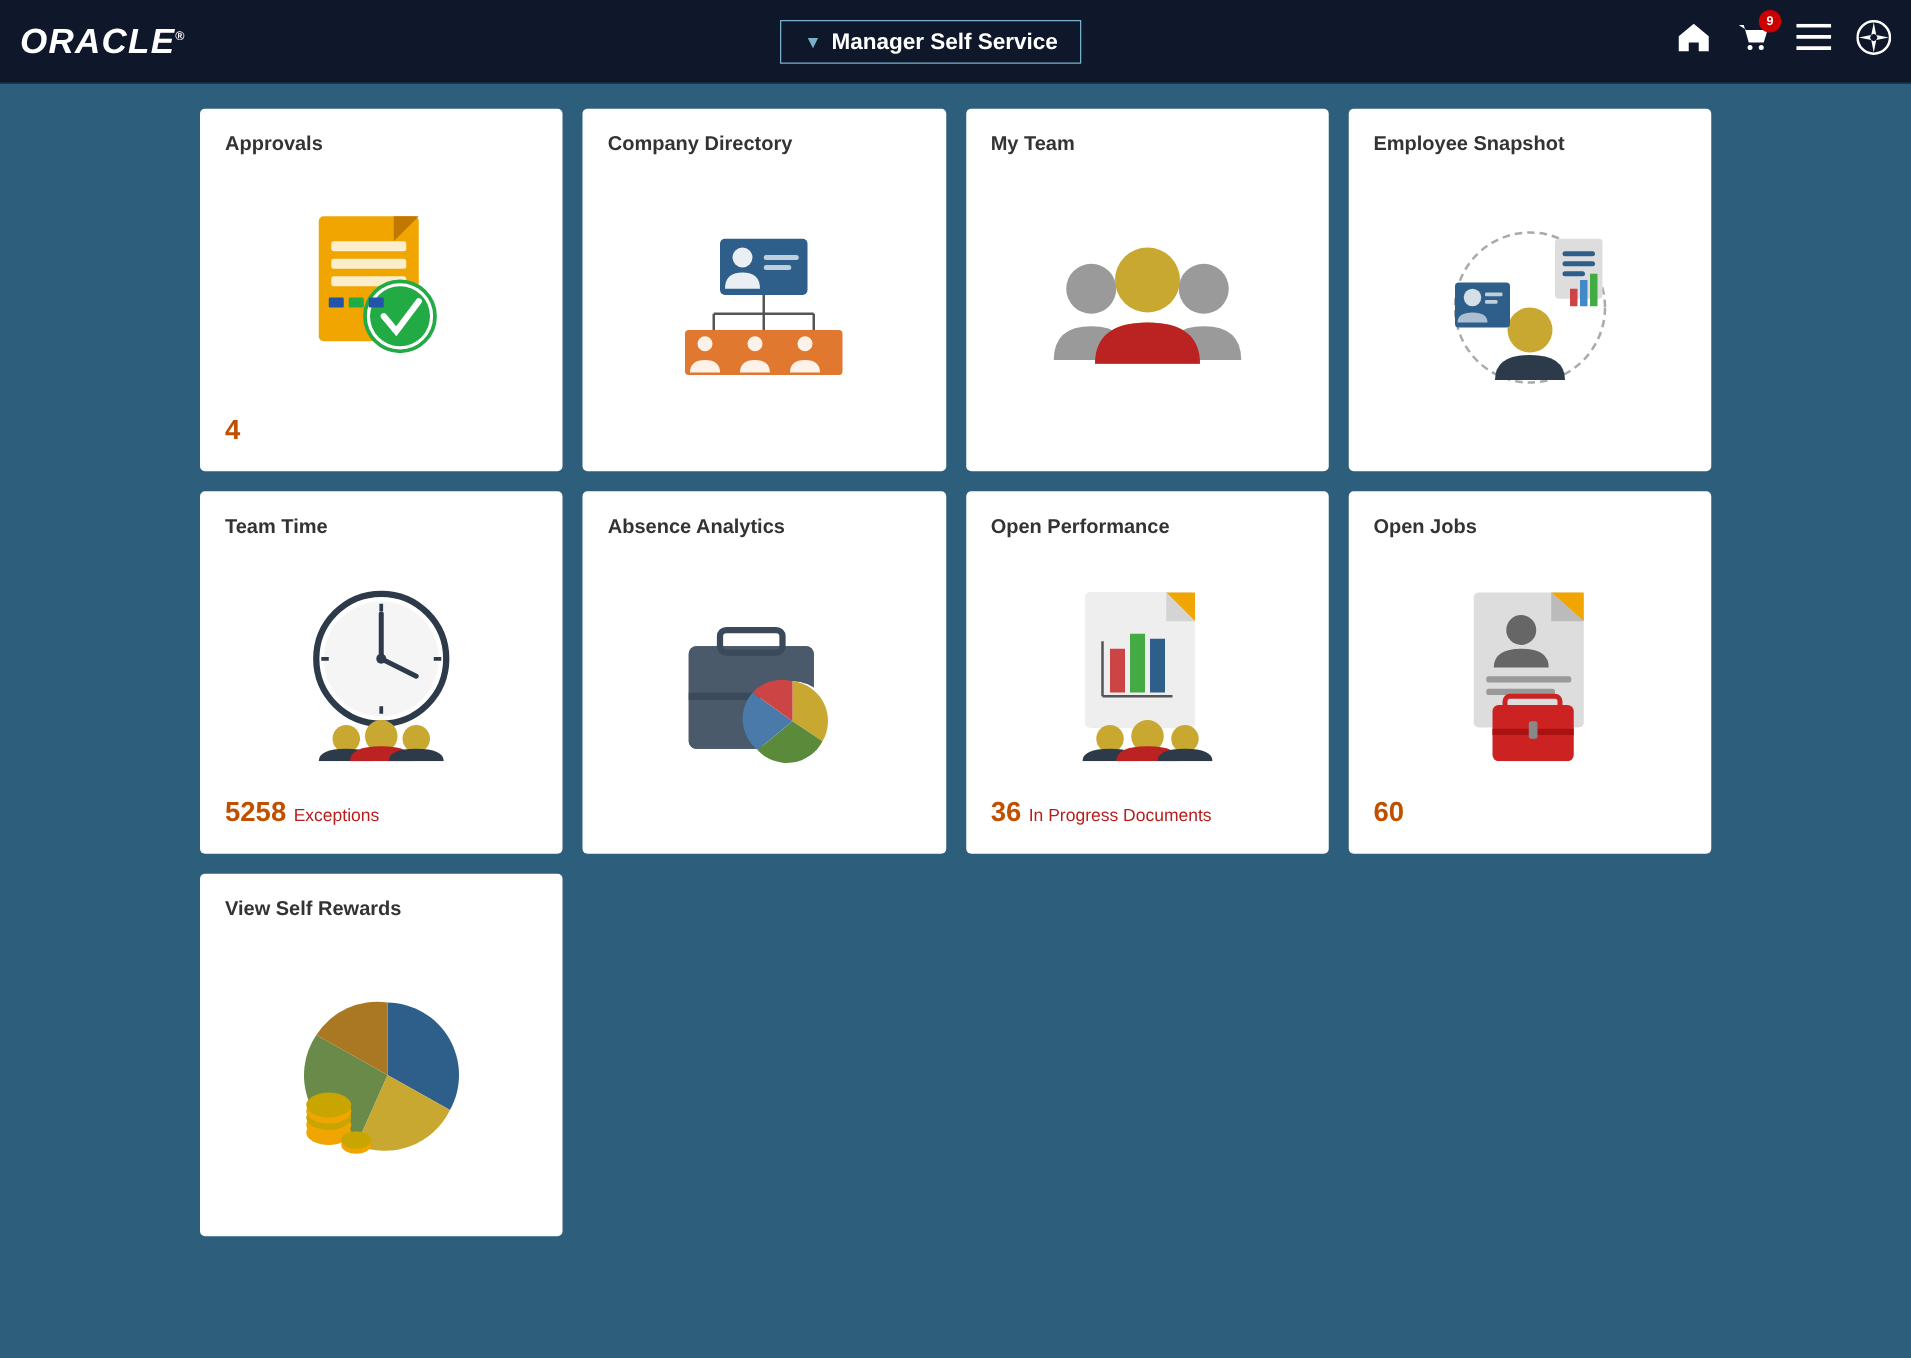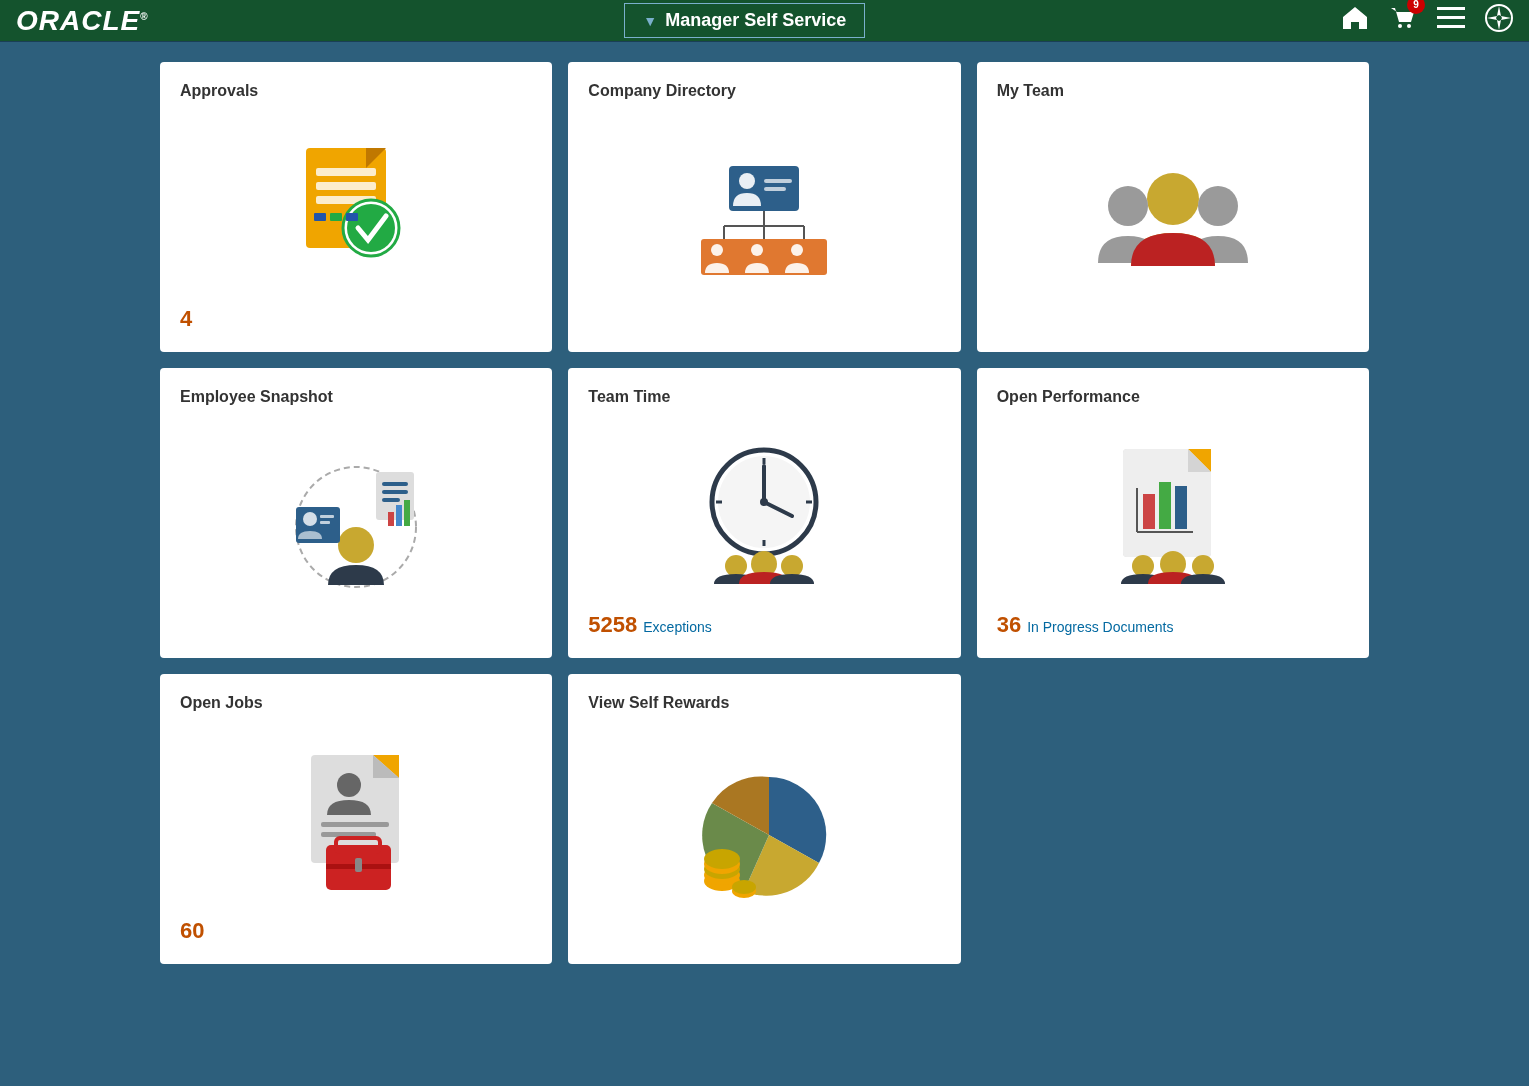--- a/index.html
+++ b/index.html
@@ -5,22 +5,22 @@
     * { box-sizing: border-box; margin: 0; padding: 0; }
     body {
       font-family: Arial, Helvetica, sans-serif;
       background-color: #2d5f7c;
       min-height: 1086px;
       width: 1529px;
     }
 
     
     .header {
-      background-color: #14532d;
-      height: 42px;
+      background-color: #0f172a;
+      height: 67px;
       display: flex;
       align-items: center;
       justify-content: space-between;
       padding: 0 16px;
       border-bottom: 1px solid #1a3f55;
     }
     .header-left {
       display: flex;
       align-items: center;
     }
@@ -78,21 +78,21 @@
       display: flex;
       align-items: center;
       justify-content: center;
       font-weight: bold;
     }
 
     
     .grid-container {
       padding: 20px 160px;
       display: grid;
-      grid-template-columns: repeat(3, 1fr);
+      grid-template-columns: repeat(4, 1fr);
       gap: 16px;
     }
 
     .tile {
       background: white;
       border-radius: 4px;
       padding: 20px;
       min-height: 290px;
       display: flex;
       flex-direction: column;
@@ -109,21 +109,21 @@
 
     .tile-body {
       flex: 1;
       display: flex;
       align-items: center;
       justify-content: center;
     }
 
     .tile-footer {
       font-size: 14px;
-      color: #0369a1;
+      color: #b91c1c;
       margin-top: 8px;
     }
 
     .tile-count {
       color: #c05000;
       font-weight: bold;
       font-size: 22px;
     }
 
     
@@ -312,20 +312,41 @@
         <path d="M55 140 Q55 128 80 128 Q105 128 105 140" fill="#bb2222"></path>
         <path d="M86 140 Q86 130 108 130 Q130 130 130 140" fill="#2d3a4a"></path>
       </svg>
     </div>
     <div class="tile-bottom">
       <span class="tile-count">5258</span>
       <span class="tile-footer">Exceptions</span>
     </div>
   </div>
 
+  <div class="tile">
+    <div class="tile-title">Absence Analytics</div>
+    <div class="tile-body">
+      <svg width="150" height="140" viewBox="0 0 150 140">
+
+        <rect x="15" y="35" width="100" height="82" rx="6" fill="#3a4a5a"></rect>
+        <rect x="15" y="35" width="100" height="82" rx="6" fill="#4a5a6a"></rect>
+
+        <rect x="40" y="22" width="50" height="18" rx="5" fill="none" stroke="#3a4a5a" stroke-width="5"></rect>
+
+        <rect x="15" y="72" width="100" height="6" fill="#3a4a5a"></rect>
+
+        <circle cx="98" cy="95" r="32" fill="white"></circle>
+
+        <path d="M98 95 L98 63 A32 32 0 0 1 122 111 Z" fill="#c8a830"></path>
+        <path d="M98 95 L122 111 A32 32 0 0 1 70 118 Z" fill="#5a8a3a"></path>
+        <path d="M98 95 L70 118 A32 32 0 0 1 66 72 Z" fill="#4a7aaa"></path>
+        <path d="M98 95 L66 72 A32 32 0 0 1 98 63 Z" fill="#cc4444"></path>
+      </svg>
+    </div>
+  </div>
 
   <div class="tile">
     <div class="tile-title">Open Performance</div>
     <div class="tile-body">
       <svg width="160" height="140" viewBox="0 0 160 140">
 
         <rect x="30" y="5" width="88" height="108" rx="4" fill="#ddd"></rect>
         <rect x="30" y="5" width="88" height="108" rx="4" fill="#eee"></rect>
 
         <path d="M95 5 L118 5 L118 28 Z" fill="#f0a500"></path>

